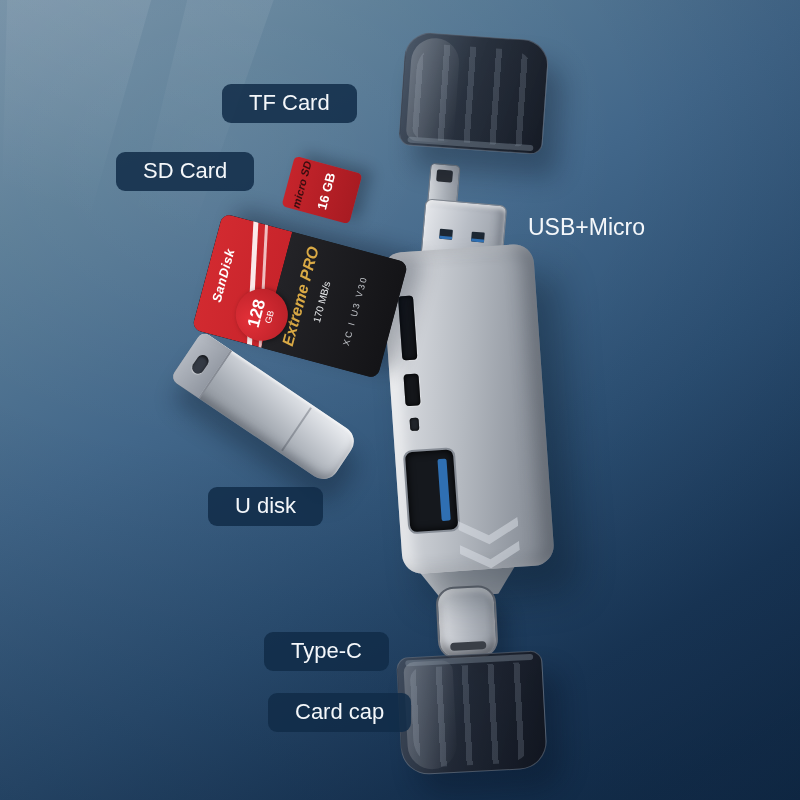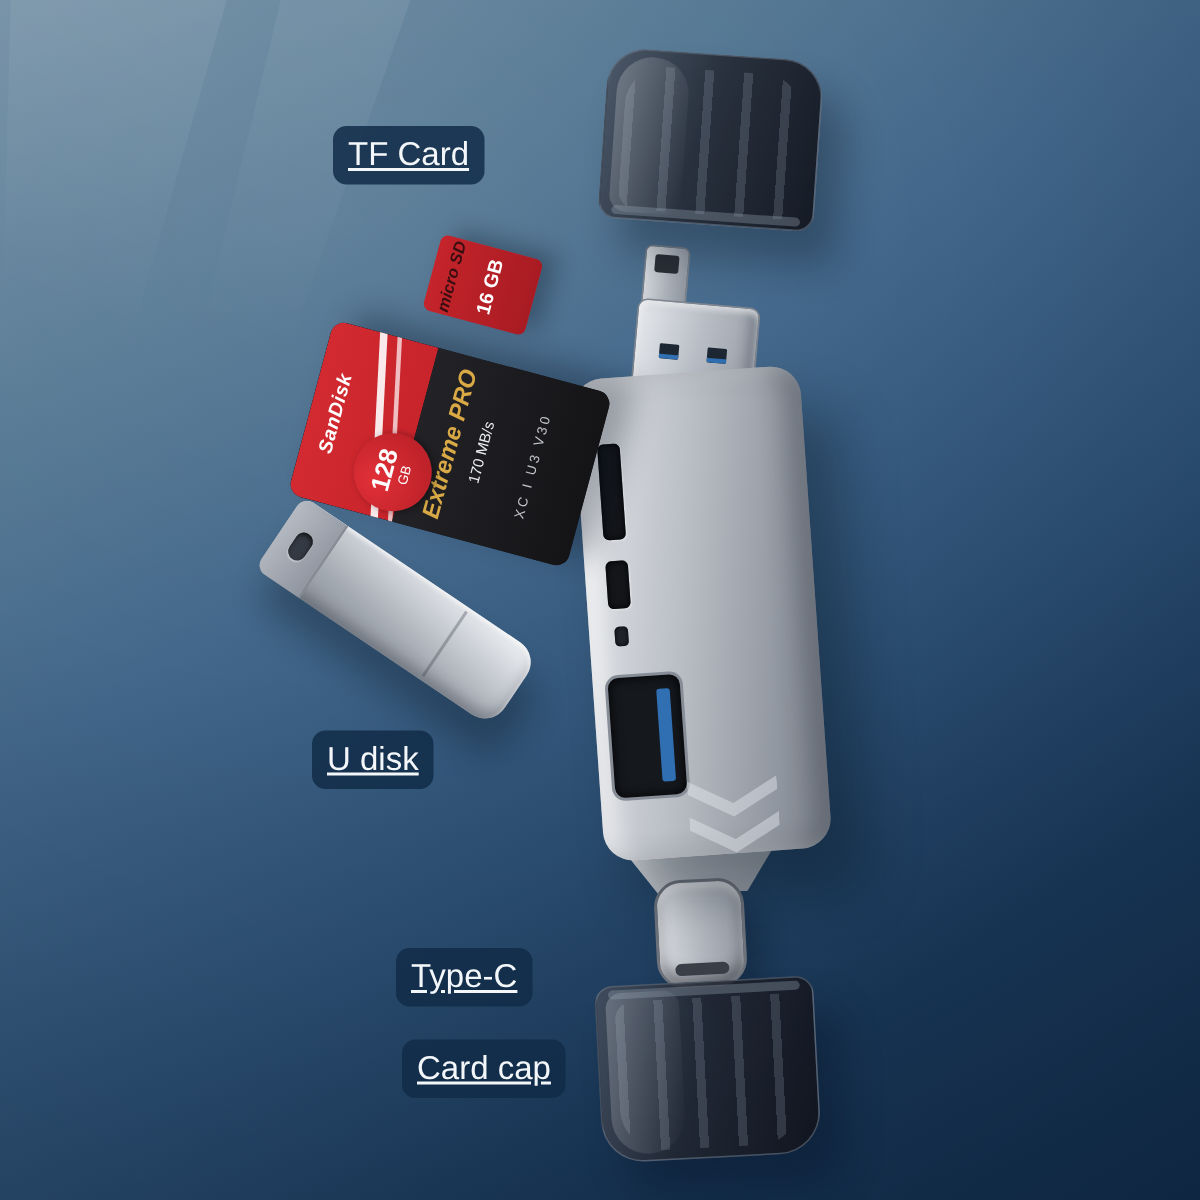--- a/index.html
+++ b/index.html
@@ -13,21 +13,21 @@
 
   
   .streak { position:absolute; left:0; top:0; width:360px; height:330px; }
   .streak-a { background: linear-gradient(200deg, rgba(255,255,255,0.10), rgba(255,255,255,0) 70%);
     clip-path: polygon(2% 0, 42% 0, 16% 100%, 0 80%); }
   .streak-b { background: linear-gradient(200deg, rgba(255,255,255,0.08), rgba(255,255,255,0) 65%);
     clip-path: polygon(52% 0, 76% 0, 44% 100%, 30% 100%); }
 
   
   .pill { position:absolute; z-index:20; color:#f4f7fa; font-size:22px; line-height:1;
-    background: rgba(16,44,72,0.85); padding:8px 10px 9px; border-radius:9px; white-space:nowrap;text-decoration:underline; }
+    background: rgba(16,44,72,0.85); padding:8px 27px 9px; border-radius:9px; white-space:nowrap; }
   .plain-label { position:absolute; z-index:20; color:#f4f7fa; font-size:23px; white-space:nowrap; }
   .lbl-tf   { left:222px; top:84px; }
   .lbl-sd   { left:116px; top:152px; }
   .lbl-usb  { left:528px; top:214px; }
   .lbl-udisk{ left:208px; top:487px; }
   .lbl-typec{ left:264px; top:632px; }
   .lbl-cap  { left:268px; top:693px; }
 
   
   .cap { position:absolute; z-index:4; border:1px solid rgba(110,122,138,0.55);
@@ -190,18 +190,20 @@
   </div>
 
   <div class="udisk">
     <div class="udisk-end">
       <div class="udisk-hole"></div>
     </div>
     <div class="udisk-seam"></div>
   </div>
 
   <div class="pill lbl-tf">TF Card</div>
+  <div class="pill lbl-sd">SD Card</div>
+  <div class="plain-label lbl-usb">USB+Micro</div>
   <div class="pill lbl-udisk">U disk</div>
   <div class="pill lbl-typec">Type-C</div>
   <div class="pill lbl-cap">Card cap</div>
 
   <div class="vignette"></div>
 </div>
 
 </body></html>

